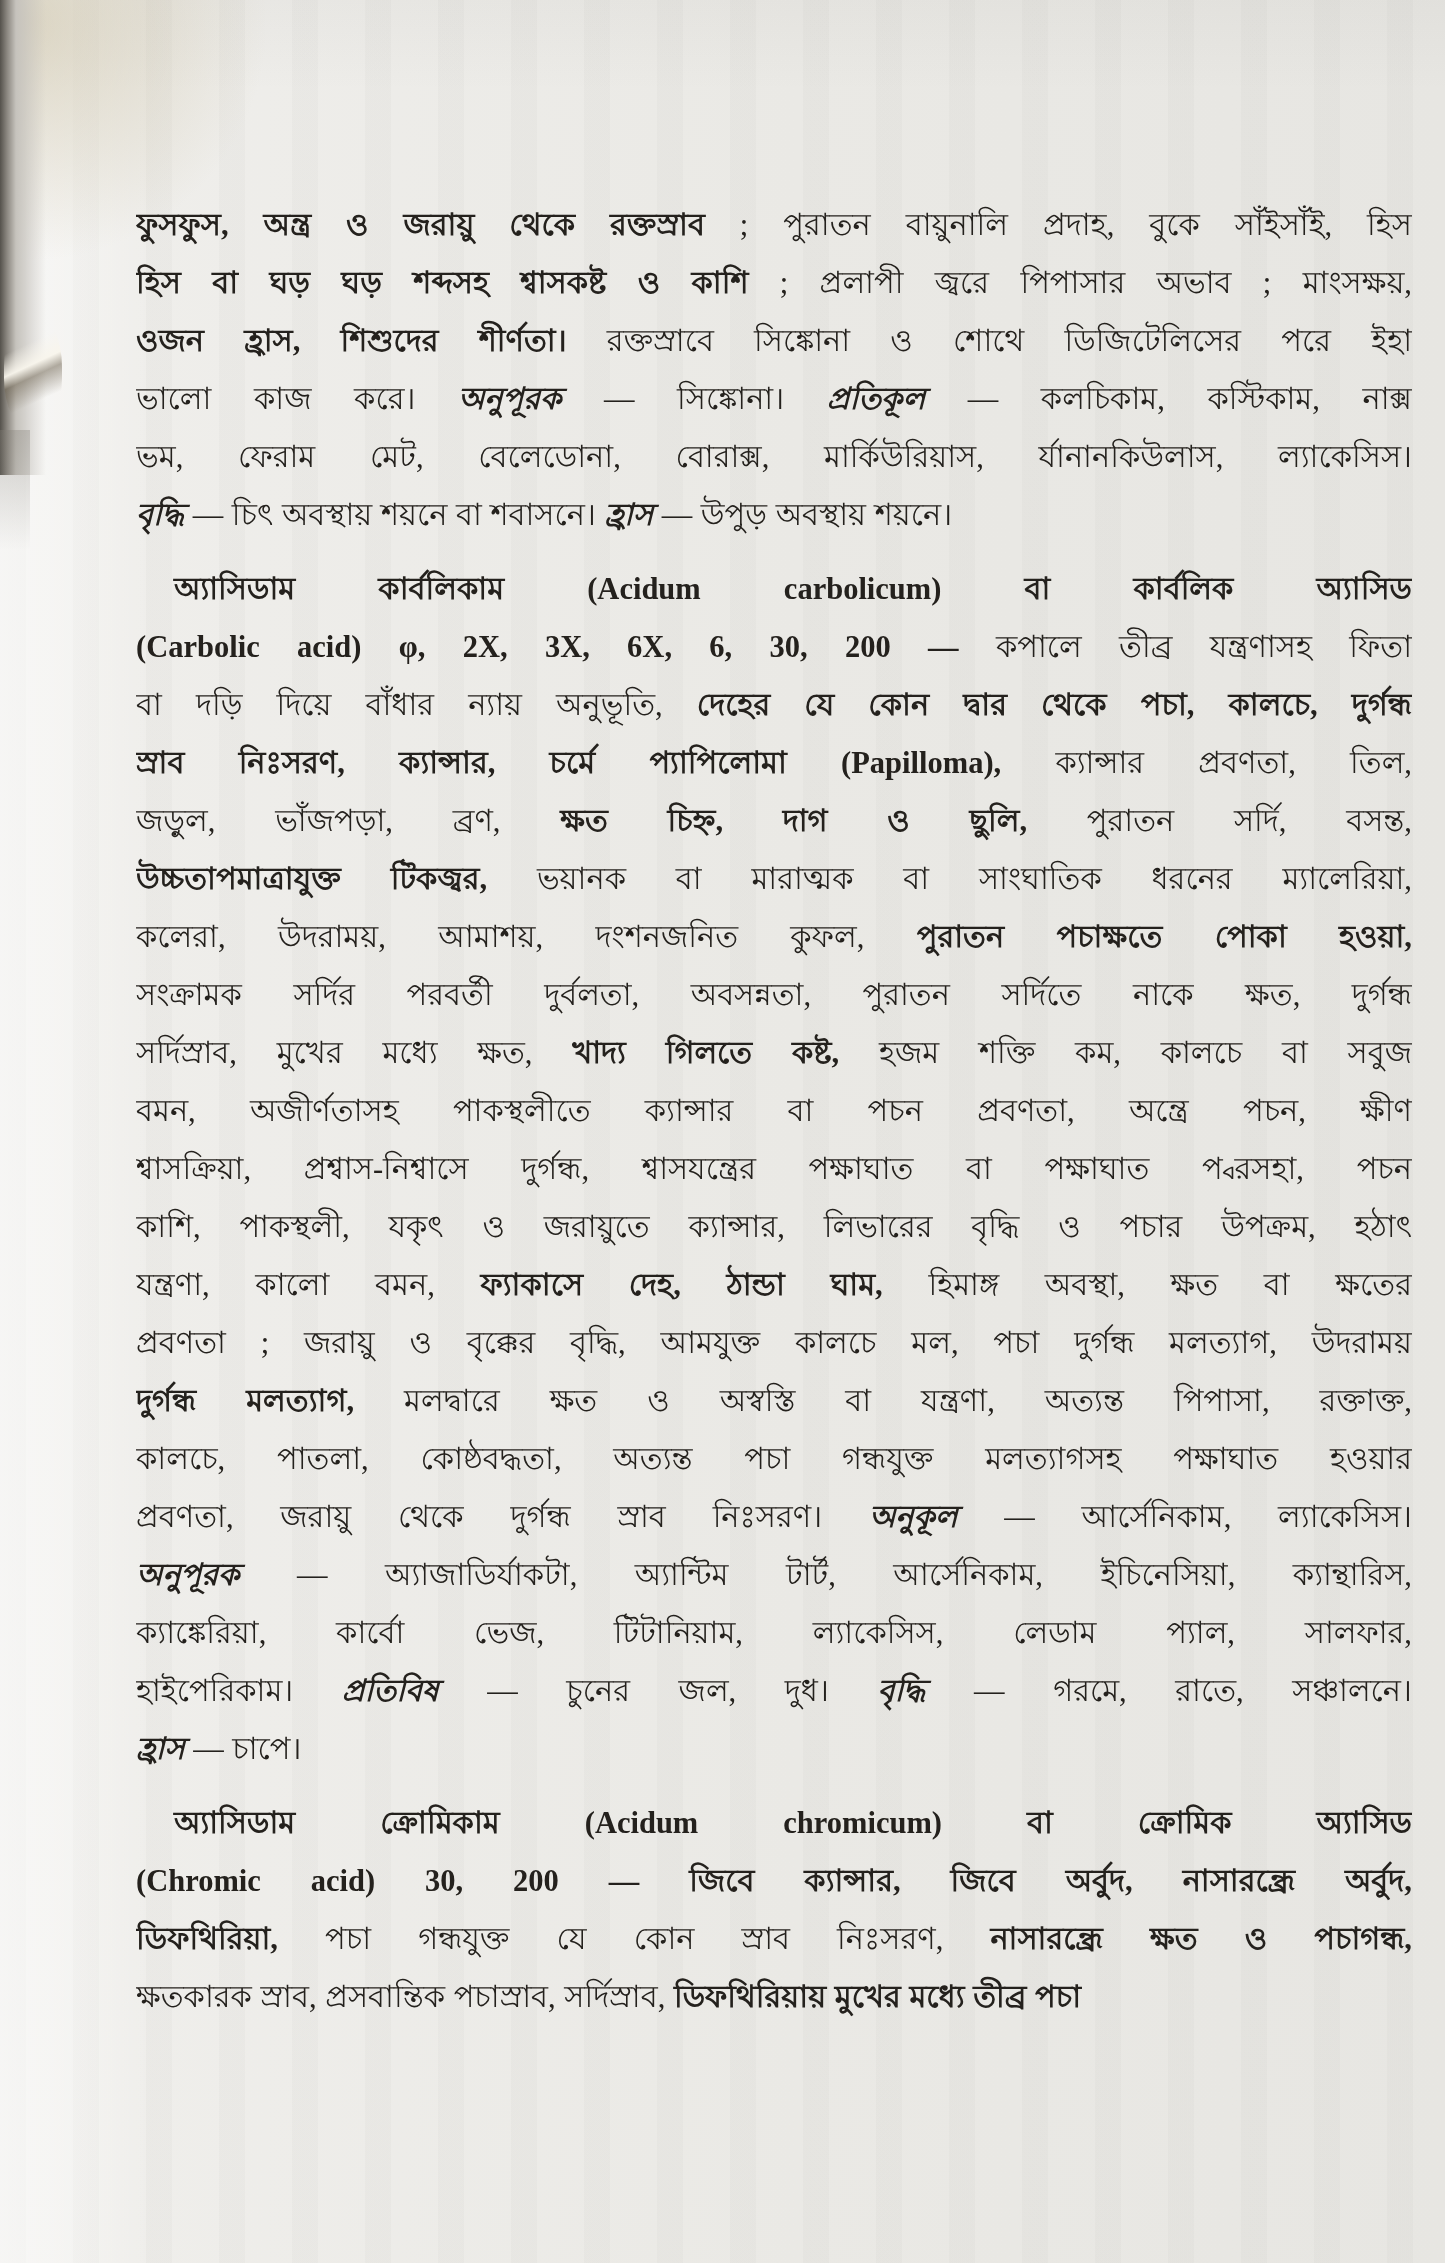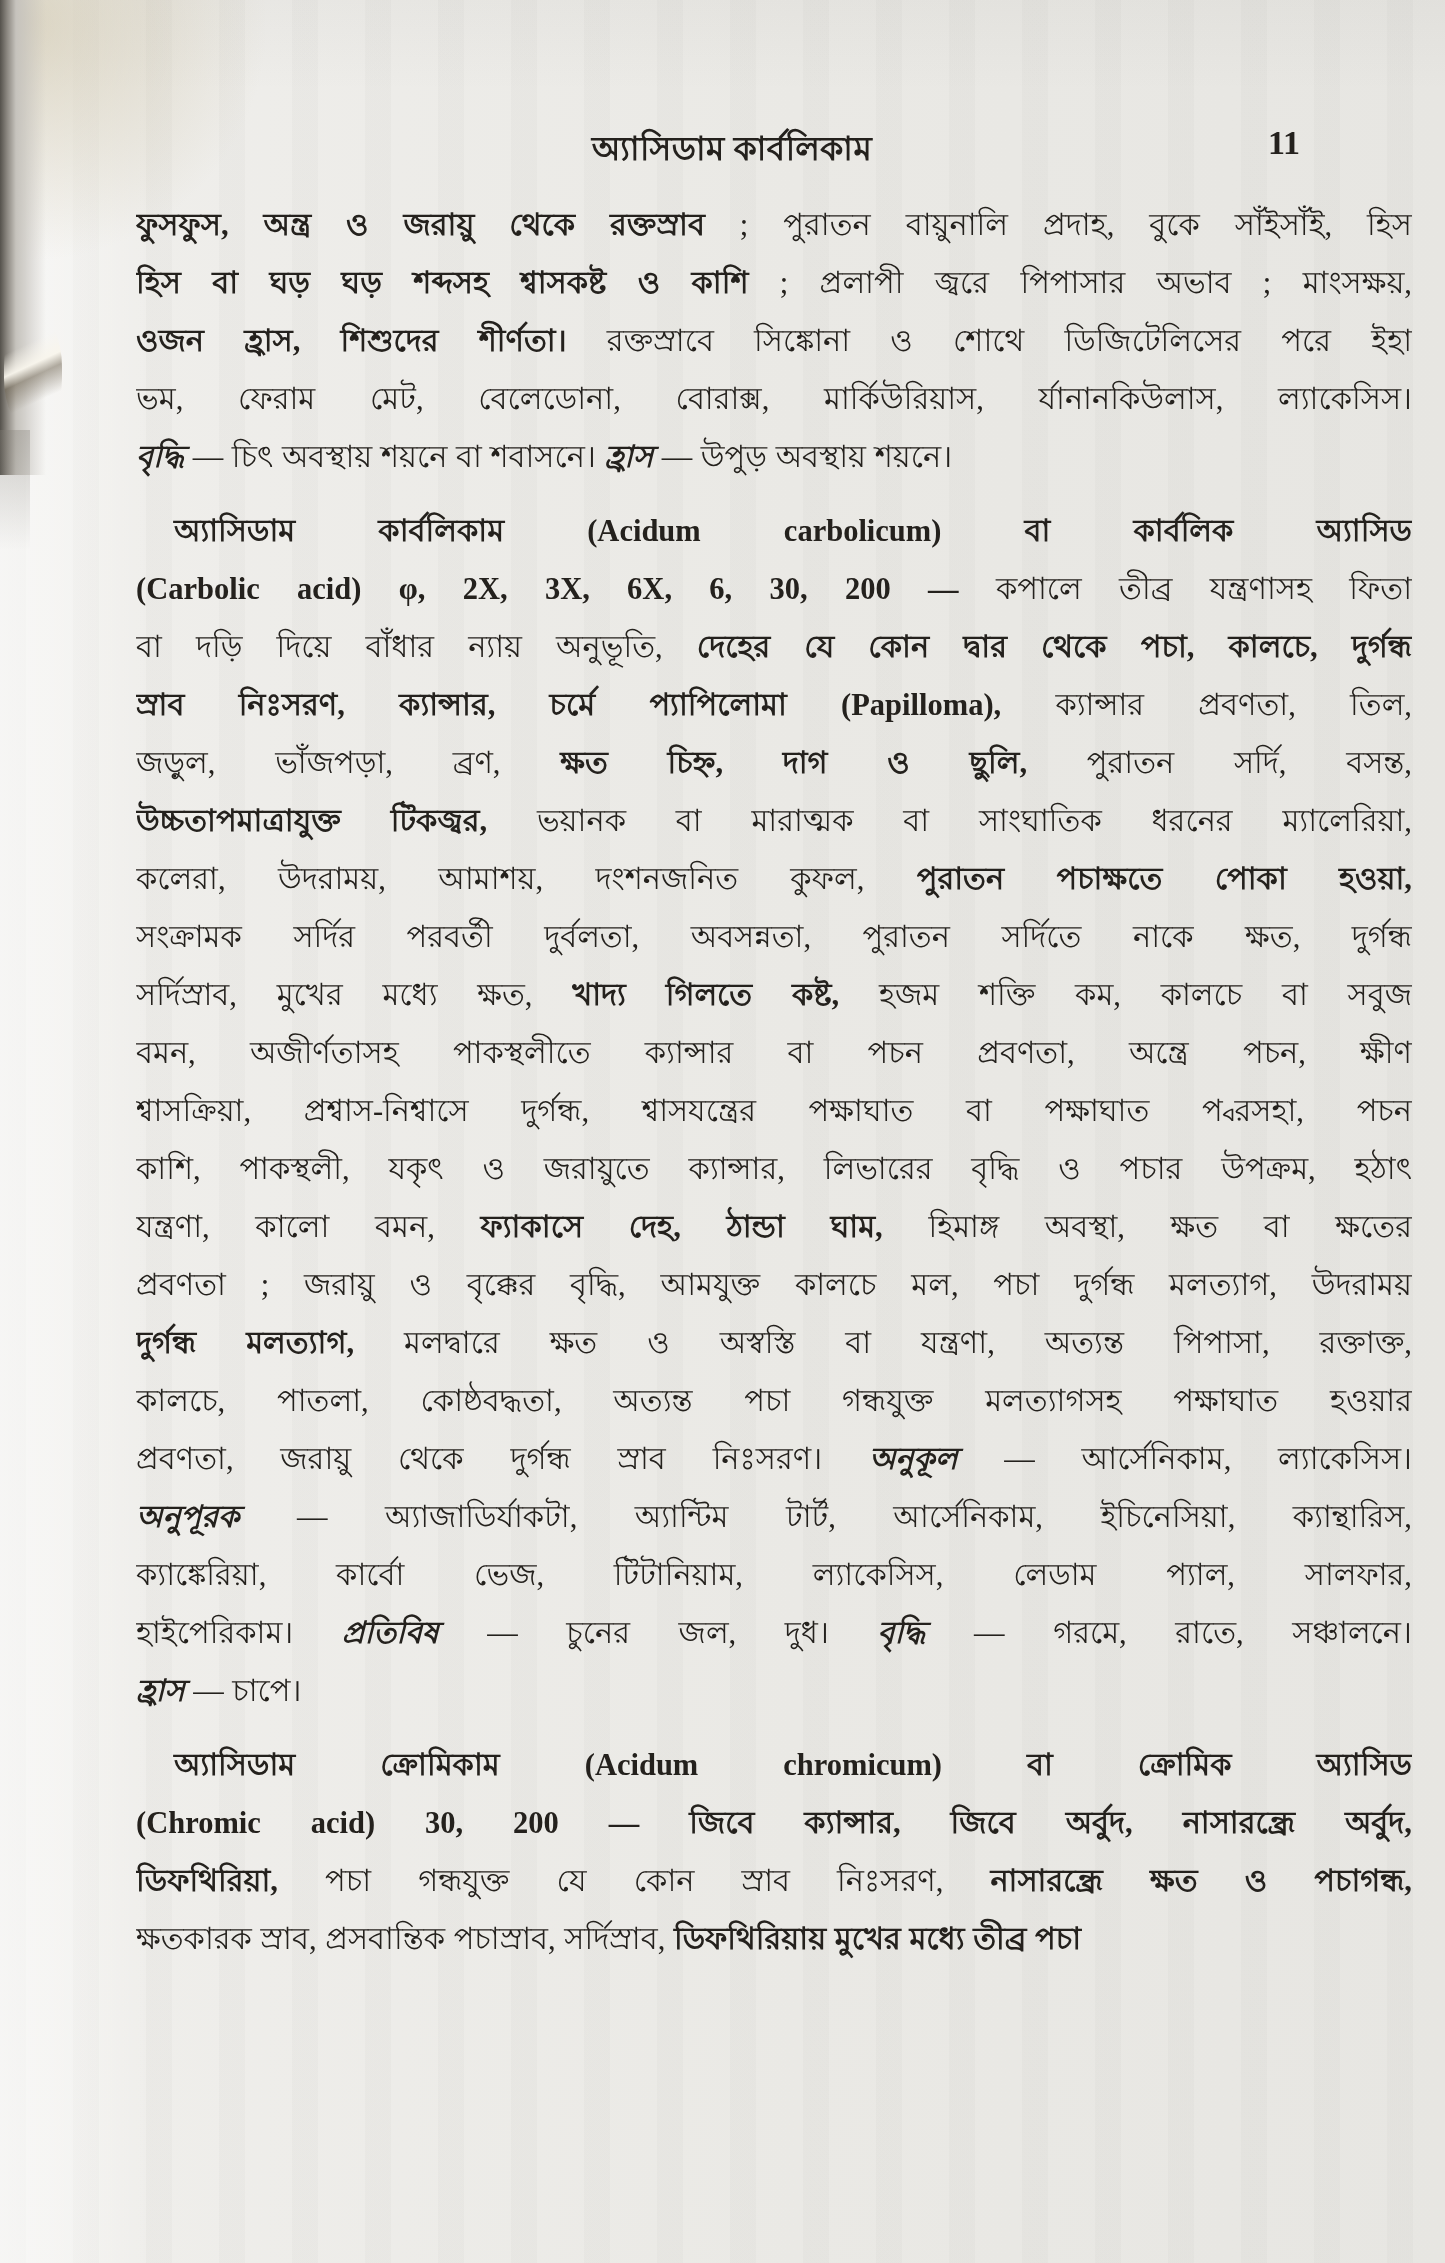--- a/index.html
+++ b/index.html
@@ -91,30 +91,27 @@
   .seg-bi { font-weight: 700; font-style: italic; }
 </style>
 </head>
 <body>
 
 <div class="page">
   <div class="edge-shadow"></div>
   <div class="edge-fade"></div>
   <div class="crease"></div>
 
-  <div class="running-header">
-    <span class="title">অ্যাসিডাম কার্বলিকাম</span>
-    <span class="pagenum">11</span>
-  </div>
 
   <div class="text-block">
       <div class="para">
         <div class="line"><span class="seg-b">ফুসফুস, অন্ত্র ও জরায়ু থেকে রক্তস্রাব</span><span> ; পুরাতন বায়ুনালি প্রদাহ, বুকে সাঁইসাঁই, হিস</span></div>
         <div class="line"><span class="seg-b">হিস বা ঘড় ঘড় শব্দসহ শ্বাসকষ্ট ও কাশি</span><span> ; প্রলাপী জ্বরে পিপাসার অভাব ; মাংসক্ষয়,</span></div>
         <div class="line"><span class="seg-b">ওজন হ্রাস, শিশুদের শীর্ণতা।</span><span> রক্তস্রাবে সিঙ্কোনা ও শোথে ডিজিটেলিসের পরে ইহা</span></div>
+        <div class="line"><span>ভালো কাজ করে। </span><span class="seg-bi">অনুপূরক</span><span> — সিঙ্কোনা। </span><span class="seg-bi">প্রতিকূল</span><span> — কলচিকাম, কস্টিকাম, নাক্স</span></div>
         <div class="line"><span>ভম, ফেরাম মেট, বেলেডোনা, বোরাক্স, মার্কিউরিয়াস, র্যানানকিউলাস, ল্যাকেসিস।</span></div>
         <div class="line lastline"><span class="seg-bi">বৃদ্ধি</span><span> — চিৎ অবস্থায় শয়নে বা শবাসনে। </span><span class="seg-bi">হ্রাস</span><span> — উপুড় অবস্থায় শয়নে।</span></div>
       </div>
       <div class="para">
         <div class="line indent"><span class="seg-b">অ্যাসিডাম কার্বলিকাম (Acidum carbolicum) বা কার্বলিক অ্যাসিড</span></div>
         <div class="line"><span class="seg-b">(Carbolic acid) φ, 2X, 3X, 6X, 6, 30, 200 — </span><span>কপালে তীব্র যন্ত্রণাসহ ফিতা</span></div>
         <div class="line"><span>বা দড়ি দিয়ে বাঁধার ন্যায় অনুভূতি, </span><span class="seg-b">দেহের যে কোন দ্বার থেকে পচা, কালচে, দুর্গন্ধ</span></div>
         <div class="line"><span class="seg-b">স্রাব নিঃসরণ, ক্যান্সার, চর্মে প্যাপিলোমা (Papilloma),</span><span> ক্যান্সার প্রবণতা, তিল,</span></div>
         <div class="line"><span>জড়ুল, ভাঁজপড়া, ব্রণ, </span><span class="seg-b">ক্ষত চিহ্ন, দাগ ও ছুলি,</span><span> পুরাতন সর্দি, বসন্ত,</span></div>
         <div class="line"><span class="seg-b">উচ্চতাপমাত্রাযুক্ত টিকজ্বর,</span><span> ভয়ানক বা মারাত্মক বা সাংঘাতিক ধরনের ম্যালেরিয়া,</span></div>

